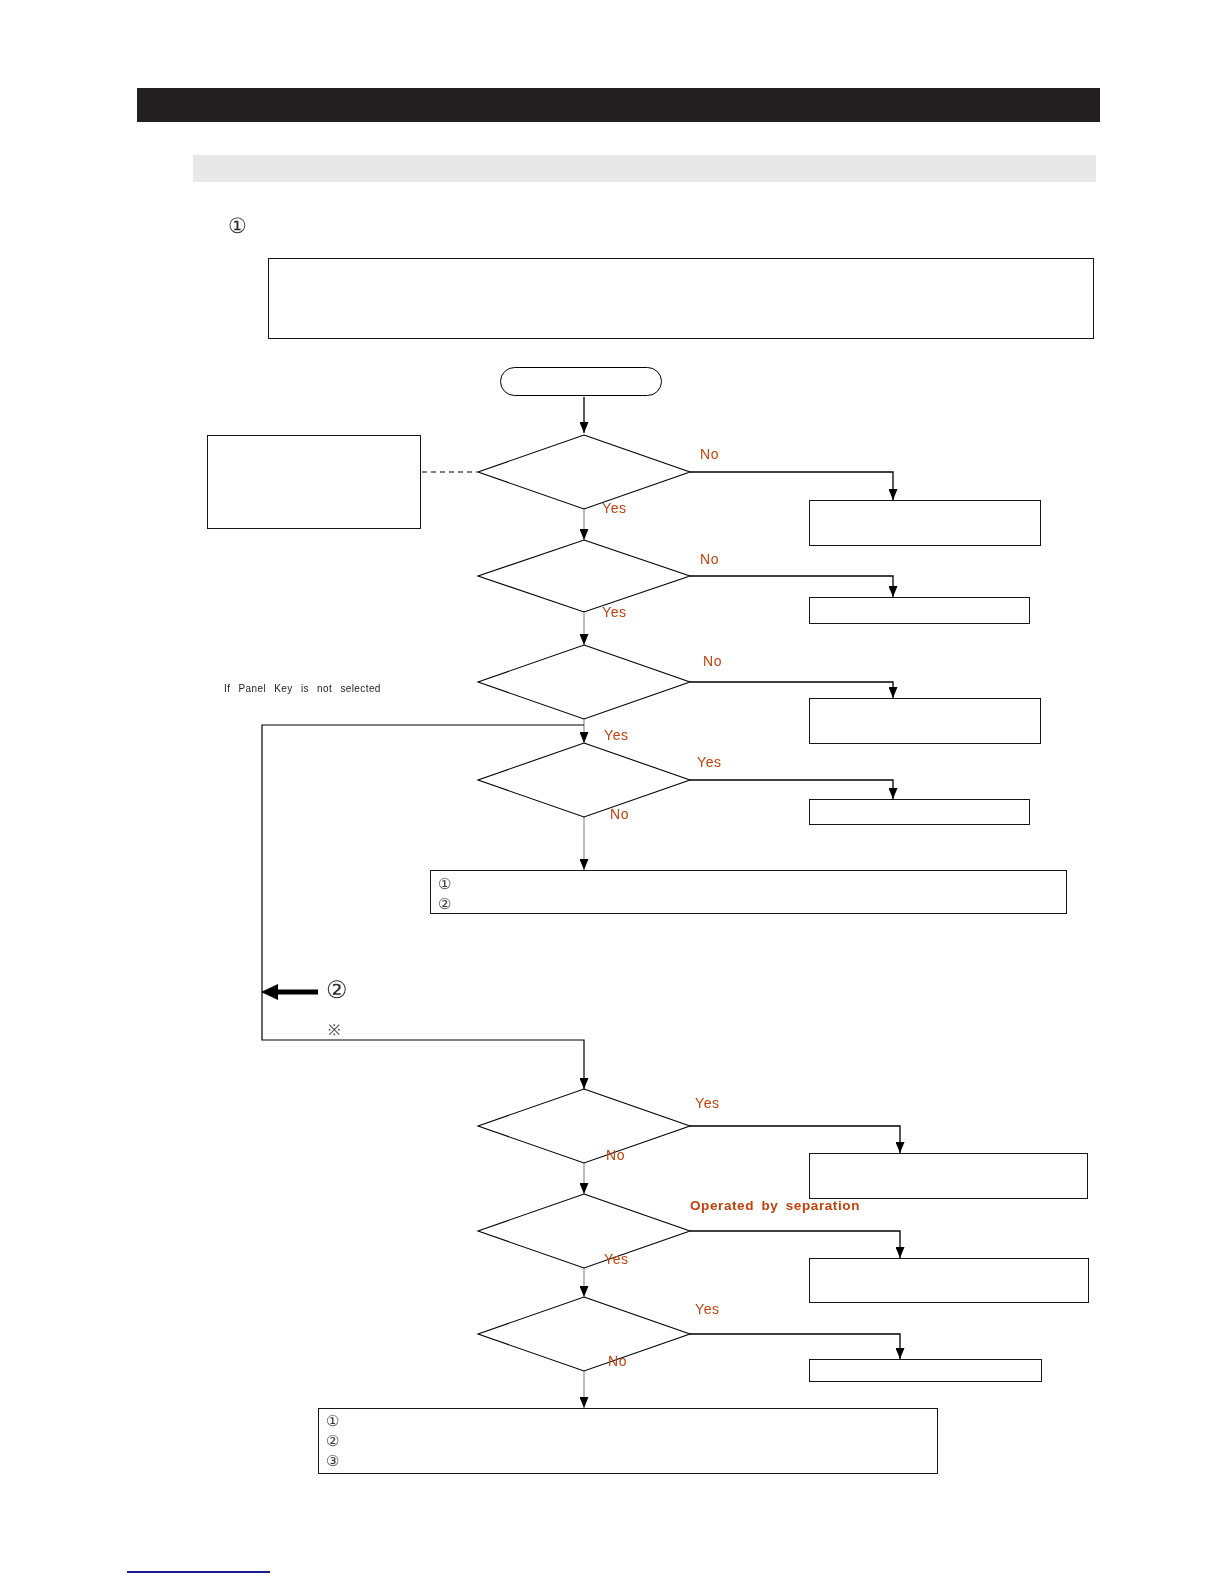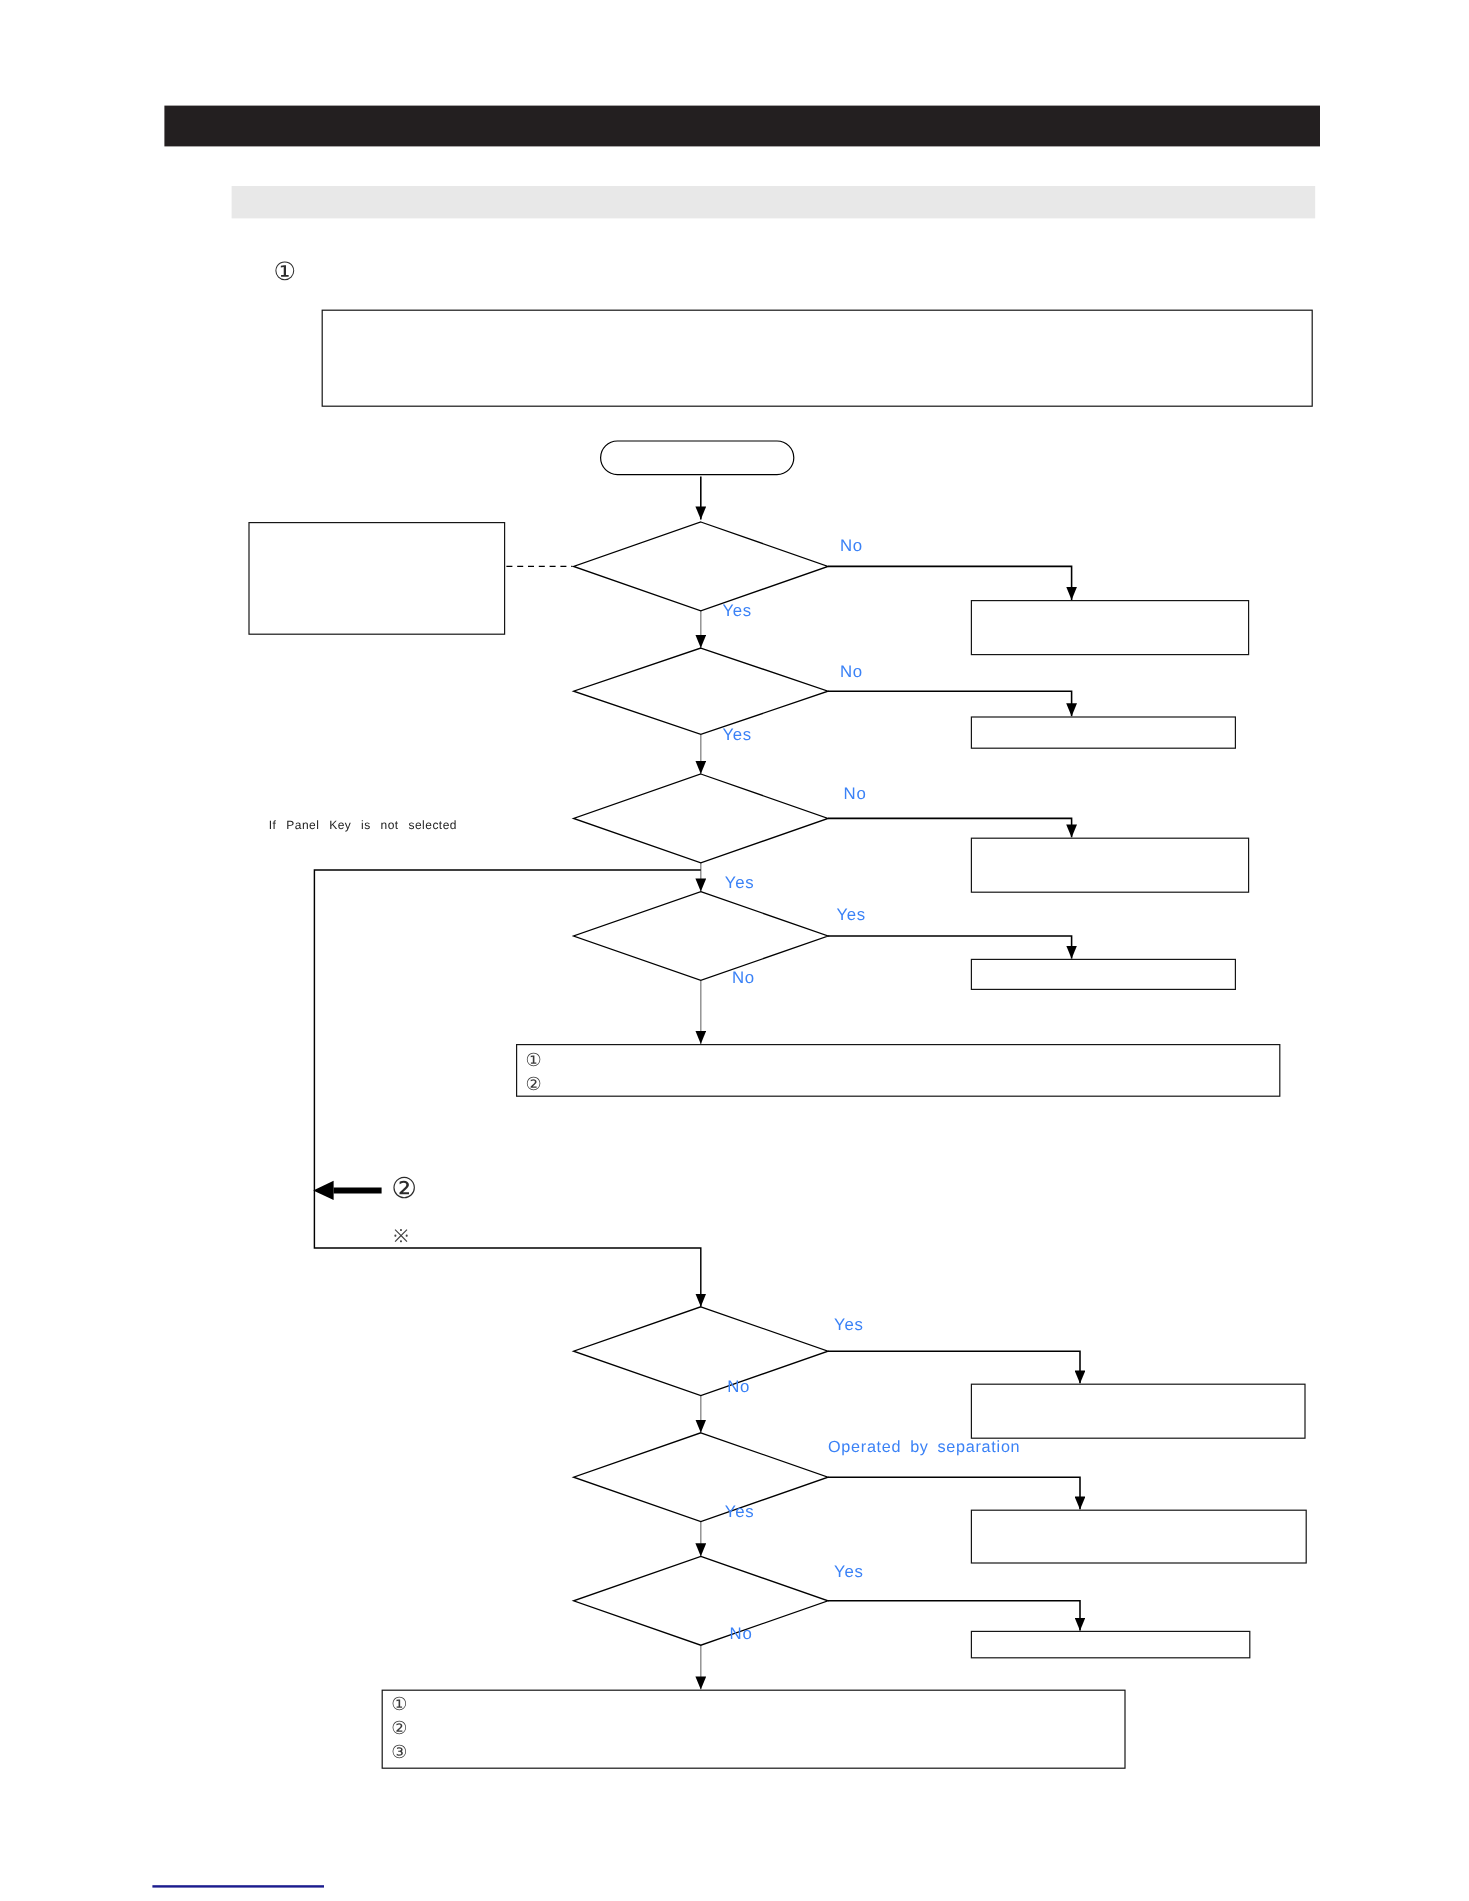--- a/index.html
+++ b/index.html
@@ -36,21 +36,21 @@
   .ab4{left:809px;top:799px;width:221px;height:26px;}
   .ab5{left:809px;top:1153px;width:279px;height:46px;}
   .ab6{left:809px;top:1258px;width:280px;height:45px;}
   .ab7{left:809px;top:1359px;width:233px;height:23px;}
   .mid-note-box{left:430px;top:870px;width:637px;height:44px;padding:3px 7px;}
   .final-note-box{left:318px;top:1408px;width:620px;height:66px;padding:2px 7px;}
   .note-line{font-size:15px;line-height:20px;color:#3a3a3a;}
   
   .lbl{
     position:absolute;z-index:3;
-    font-size:14px;color:#3b82f6;letter-spacing:0.6px;
+    font-size:14px;color:#c2410c;letter-spacing:0.6px;
     white-space:nowrap;
   }
   .marker{position:absolute;z-index:3;color:#2b2b2b;}
   .section-marker{left:228px;top:214px;font-size:21px;}
   .jump-marker{left:326px;top:976px;font-size:24px;}
   .footnote-marker{left:328px;top:1019px;font-size:15px;color:#444;}
   .panel-key-note{left:224px;top:683px;font-size:10px;color:#222;word-spacing:5px;letter-spacing:0.4px;}
   .d6-right-lbl{font-size:13.5px;word-spacing:3px;}
   
   .footer-rule{left:127px;top:1571px;width:143px;height:2px;background:#1b1c8e;}
@@ -134,19 +134,19 @@
   <div class="lbl" style="left:700px;top:446px;">No</div>
   <div class="lbl" style="left:602px;top:500px;">Yes</div>
   <div class="lbl" style="left:700px;top:551px;">No</div>
   <div class="lbl" style="left:602px;top:604px;">Yes</div>
   <div class="lbl" style="left:703px;top:653px;">No</div>
   <div class="lbl" style="left:604px;top:727px;">Yes</div>
   <div class="lbl" style="left:697px;top:754px;">Yes</div>
   <div class="lbl" style="left:610px;top:806px;">No</div>
   <div class="lbl" style="left:695px;top:1095px;">Yes</div>
   <div class="lbl" style="left:606px;top:1147px;">No</div>
-  <div class="lbl d6-right-lbl" style="left:690px;top:1198px;">Operated by separation</div>
+  <div class="lbl d6-right-lbl" style="left:690px;top:1198px;font-weight:bold;">Operated by separation</div>
   <div class="lbl" style="left:604px;top:1251px;">Yes</div>
   <div class="lbl" style="left:695px;top:1301px;">Yes</div>
   <div class="lbl" style="left:608px;top:1353px;">No</div>
 
   <div class="abs footer-rule"></div>
 </div>
 
 </body></html>

